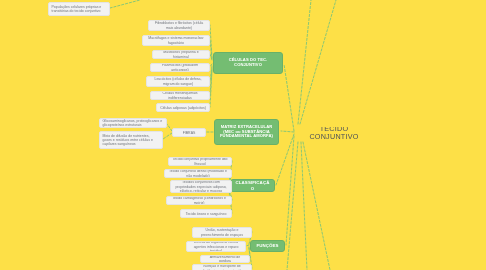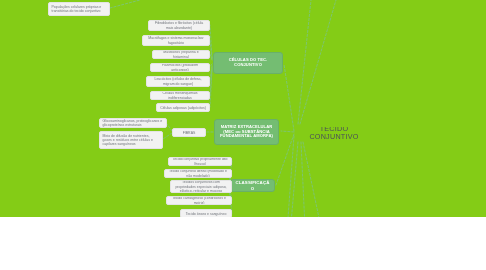--- a/index.html
+++ b/index.html
@@ -6,22 +6,22 @@
     margin: 0;
     padding: 0;
     background: #ffffff;
   }
   body {
     font-family: "Liberation Sans", sans-serif;
   }
   #canvas {
     position: relative;
     width: 486px;
-    height: 217px;
-    background: #84cc16;
+    height: 270px;
+    background: #fde047;
     overflow: hidden;
   }
   #edge-layer {
     position: absolute;
     left: 0;
     top: 0;
     width: 486px;
     height: 270px;
     pointer-events: none;
   }

